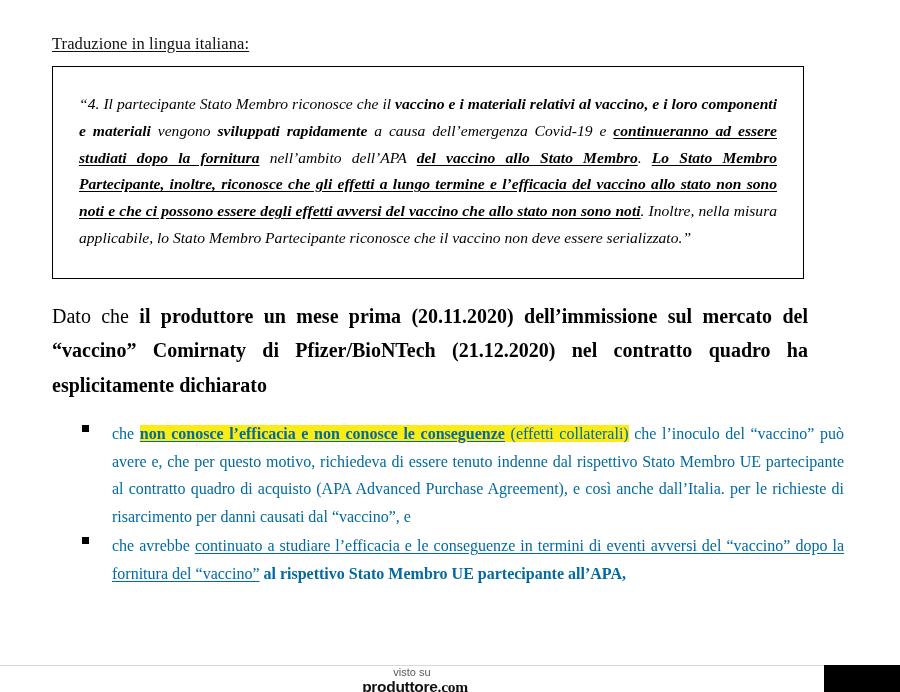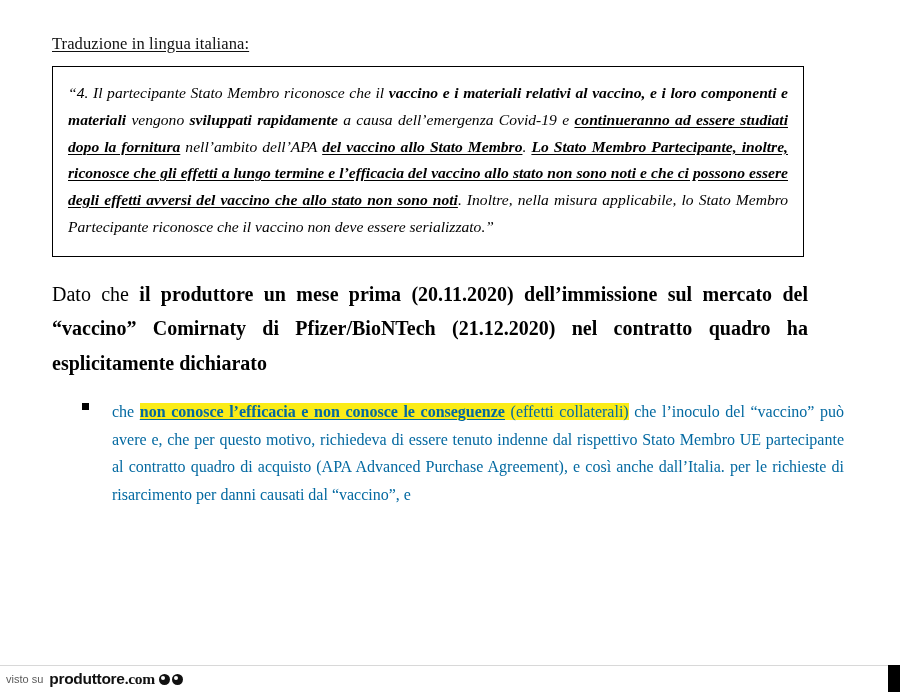--- a/index.html
+++ b/index.html
@@ -32,21 +32,21 @@
     letter-spacing: 0.1px;
   }
   .quote-box {
     border: 1.3px solid #000;
     padding: 12px 14px 14px 14px;
     box-sizing: border-box;
     width: 752px;
     margin-bottom: 20px;
   }
   .quote-box p {
-    margin: 1px;
+    margin: 12px;
     font-size: 15.6px;
     line-height: 1.72;
     text-align: justify;
     font-style: italic;
     color: #000;
   }
   .quote-box b {
     font-weight: bold;
   }
   .u {
@@ -86,28 +86,29 @@
     background: #000;
     display: block;
   }
   .hl {
     background: #fbec17;
   }
   .footer {
     position: absolute;
     left: 0;
     top: 665px;
-    width: 888px;
+    width: 824px;
     height: 27px;
     background: #ffffff;
     border-top: 1px solid #d8d8d8;
     display: flex;
     align-items: center;
     padding-left: 6px;
     box-sizing: border-box;
+    flex-direction: column;
   }
   .footer .visto {
     font-family: "Liberation Sans", sans-serif;
     font-size: 11px;
     color: #5a5a5a;
     margin-right: 6px;
   }
   .footer .brand {
     font-family: "Liberation Sans", sans-serif;
     font-size: 15.5px;
@@ -152,20 +153,24 @@
     <p>“4. Il partecipante Stato Membro riconosce che il<b> vaccino e i materiali relativi al vaccino, e i loro componenti e materiali </b>vengono <b>sviluppati rapidamente </b>a causa dell’emergenza Covid-19 e <b><span class="u">continueranno ad essere studiati dopo la fornitura</span></b> nell’ambito dell’APA <b><span class="u">del vaccino allo Stato Membro</span></b>. <b><span class="u">Lo Stato Membro Partecipante, inoltre, riconosce che gli effetti a lungo termine e l’efficacia del vaccino allo stato non sono noti e che ci possono essere degli effetti avversi del vaccino che allo stato non sono noti</span></b>. Inoltre, nella misura applicabile, lo Stato Membro Partecipante riconosce che il vaccino non deve essere serializzato.”</p>
   </div>
 
   <p class="para">Dato che <b>il produttore un mese prima (20.11.2020) dell’immissione sul mercato del “vaccino” Comirnaty di Pfizer/BioNTech (21.12.2020) nel contratto quadro ha esplicitamente dichiarato</b></p>
 
   <ul class="bullets">
     <li>
       <span class="marker"></span>
       <span class="li-text">che <span class="hl"><b><span class="u">non conosce l’efficacia e non conosce le conseguenze</span></b></span><span class="hl"> (effetti collaterali)</span> che l’inoculo del “vaccino” può avere e, che per questo motivo, richiedeva di essere tenuto indenne dal rispettivo Stato Membro UE partecipante al contratto quadro di acquisto (APA Advanced Purchase Agreement), e così anche dall’Italia. per le richieste di risarcimento per danni causati dal “vaccino”, e</span>
     </li>
+    <li>
+      <span class="marker"></span>
+      <span class="li-text">che avrebbe <span class="u">continuato a studiare l’efficacia e le conseguenze in termini di eventi avversi del “vaccino” dopo la fornitura del “vaccino”</span><b> al rispettivo Stato Membro UE partecipante all’APA,</b></span>
+    </li>
   </ul>
 
 </div>
 
 <div class="footer">
   <span class="visto">visto su</span>
   <span class="brand"><span>produttore</span><span class="dom">.com</span></span>
   <span class="eyes">
       <span></span>
       <span></span>

